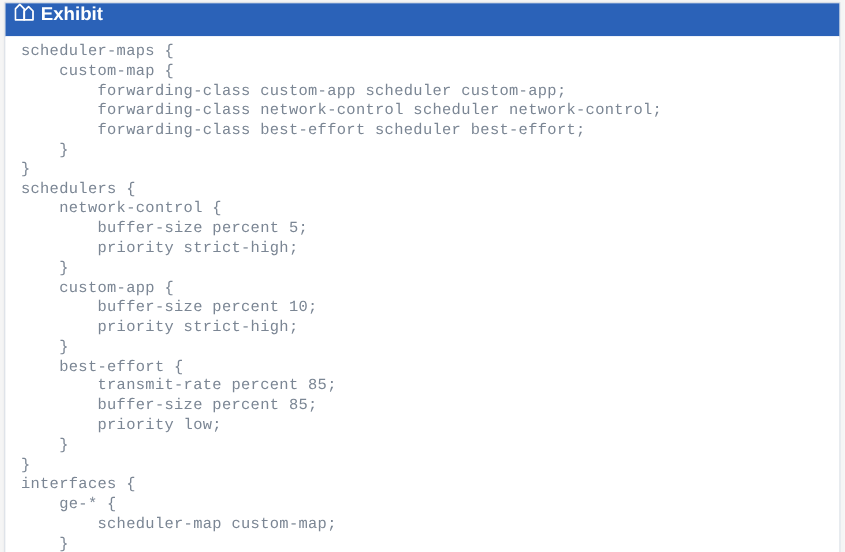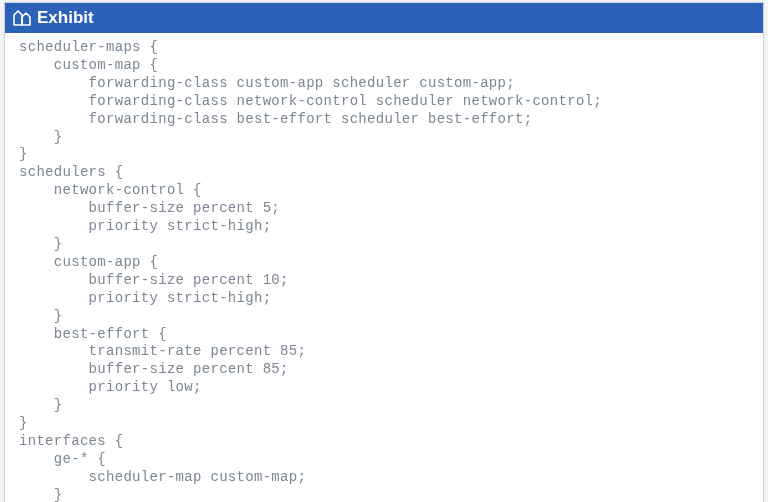--- a/index.html
+++ b/index.html
@@ -14,21 +14,21 @@
     width: 760px;
     margin: 2px auto;
     background: #ffffff;
     border: 1px solid #cfd6e0;
     box-shadow: 0 0 2px rgba(0,0,0,.08);
   }
   .titlebar {
     background: #2b62b8;
     color: #ffffff;
     display: flex;
-    align-items: center;
+    align-items: flex-start;
     height: 30px;
     padding: 0 8px;
     font-size: 17px;
     font-weight: 600;
   }
   .titlebar .icon {
     display: inline-flex;
     margin-right: 6px;
   }
   .titlebar .icon svg { display:block; }

